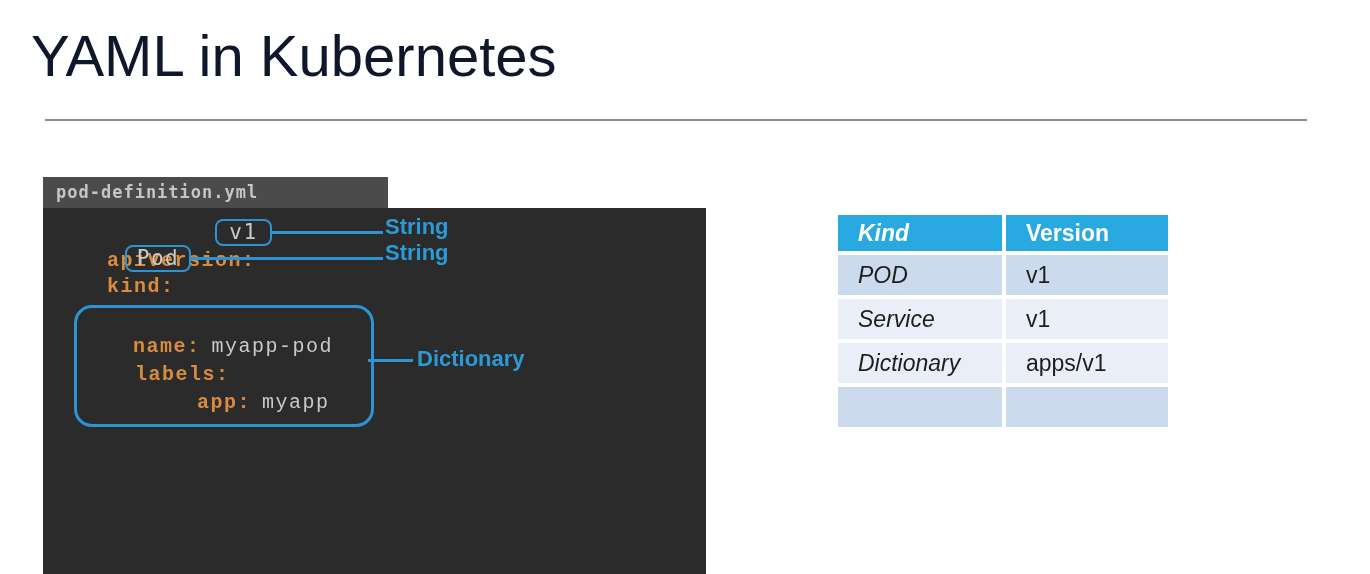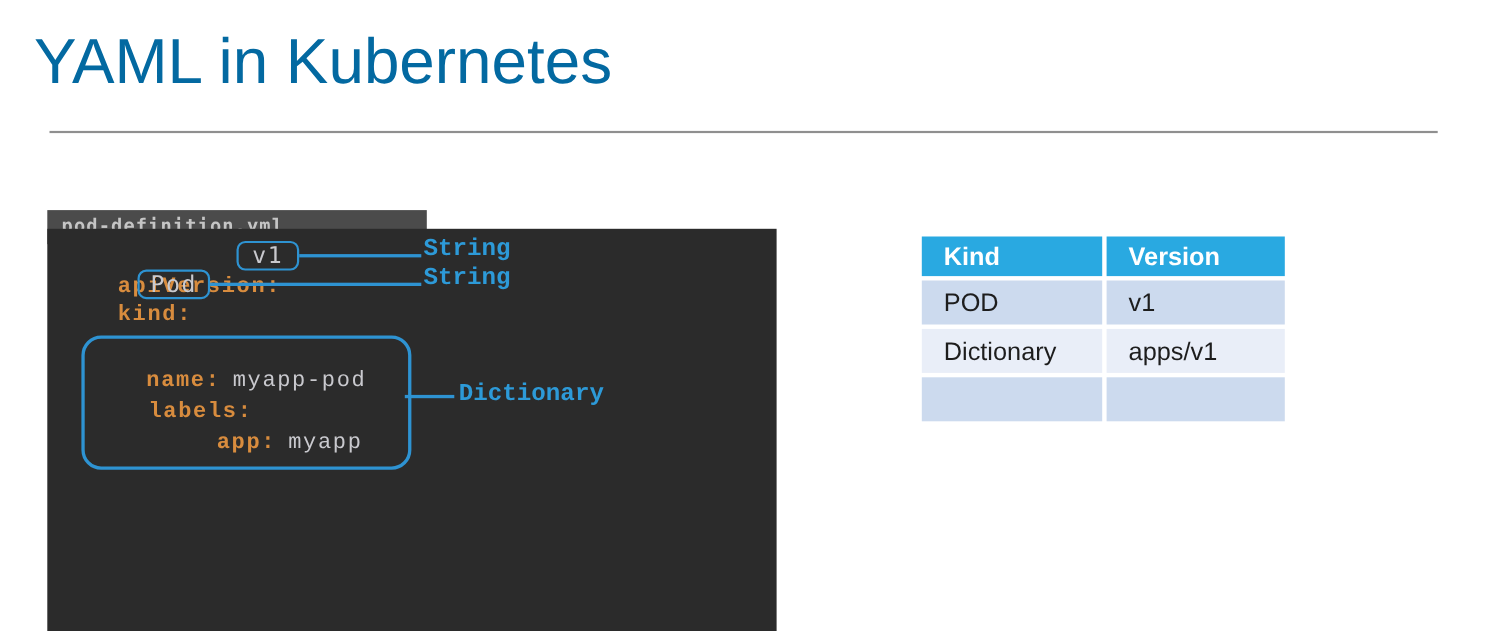--- a/index.html
+++ b/index.html
@@ -4,30 +4,30 @@
 <style>
   html,body{margin:0;padding:0;}
   body{
     width:1370px;height:574px;position:relative;overflow:hidden;
     background:#ffffff;font-family:"Liberation Sans",sans-serif;
   }
 
   
   .page-title{
     position:absolute;left:31px;top:22px;margin:0;
-    font-size:58px;font-weight:300;letter-spacing:0px;color:#0369a1;
+    font-size:58px;font-weight:300;letter-spacing:0px;color:#0f172a;
   }
   .title-divider{
     position:absolute;left:45px;top:119px;width:1262px;height:2px;background:#8f8f8f;
   }
 
   
   .editor-tab{
     position:absolute;left:43px;top:177px;width:345px;height:31px;
-    background:#4b4b4b;box-sizing:border-box;margin-top:14px;
+    background:#4b4b4b;box-sizing:border-box;
   }
   .editor-tab .tab-label{
     display:block;padding-left:13px;line-height:31px;
     font-family:"DejaVu Sans Mono","Liberation Mono",monospace;
     font-weight:bold;font-size:17px;letter-spacing:1px;color:#c5c5c5;
   }
   .code-area{
     position:absolute;left:43px;top:208px;width:663px;height:366px;
     background:#2b2b2b;
   }
@@ -47,37 +47,37 @@
     text-align:center;line-height:22px;
   }
   .dict-box{
     position:absolute;left:31px;top:97px;width:294px;height:116px;
     border:3px solid #2e93d2;border-radius:18px;background:transparent;
   }
   .connector{position:absolute;height:3px;background:#2e93d2;}
   .annotation{
     position:absolute;height:26px;line-height:26px;
     font-size:22px;font-weight:600;color:#2d9ad8;
-    font-family:Liberation Mono, monospace;
+    font-family:Liberation Sans, sans-serif;
   }
 
   
   .kv-table{
     position:absolute;left:834px;top:211px;
     border-collapse:separate;border-spacing:4px;
   }
   .kv-table th{
     background:#29a9e1;color:#ffffff;font-weight:bold;font-size:23px;
     text-align:left;padding:0 0 0 20px;height:36px;
   }
   .kv-table td{
     font-size:23px;color:#1d1d1d;text-align:left;
     padding:0 0 0 20px;height:40px;
   }
-  .kv-table .c1{width:144px;}
+  .kv-table .c1{width:144px;font-style:italic;}
   .kv-table .c2{width:142px;}
   .kv-table tr.dark td{background:#ccdaee;}
   .kv-table tr.light td{background:#e9eef8;}
 </style>
 </head>
 <body>
 
 <h1 class="page-title">YAML in Kubernetes</h1>
 <div class="title-divider"></div>
 
@@ -132,20 +132,24 @@
       <th class="c1">Kind</th>
       <th class="c2">Version</th>
     </tr>
   </thead>
   <tbody>
     <tr class="dark">
       <td class="c1">POD</td>
       <td class="c2">v1</td>
     </tr>
     <tr class="light">
+      <td class="c1">Service</td>
+      <td class="c2">v1</td>
+    </tr>
+    <tr class="light">
       <td class="c1">Dictionary</td>
       <td class="c2">apps/v1</td>
     </tr>
     <tr class="dark">
       <td class="c1"></td>
       <td class="c2"></td>
     </tr>
   </tbody>
 </table>
 

